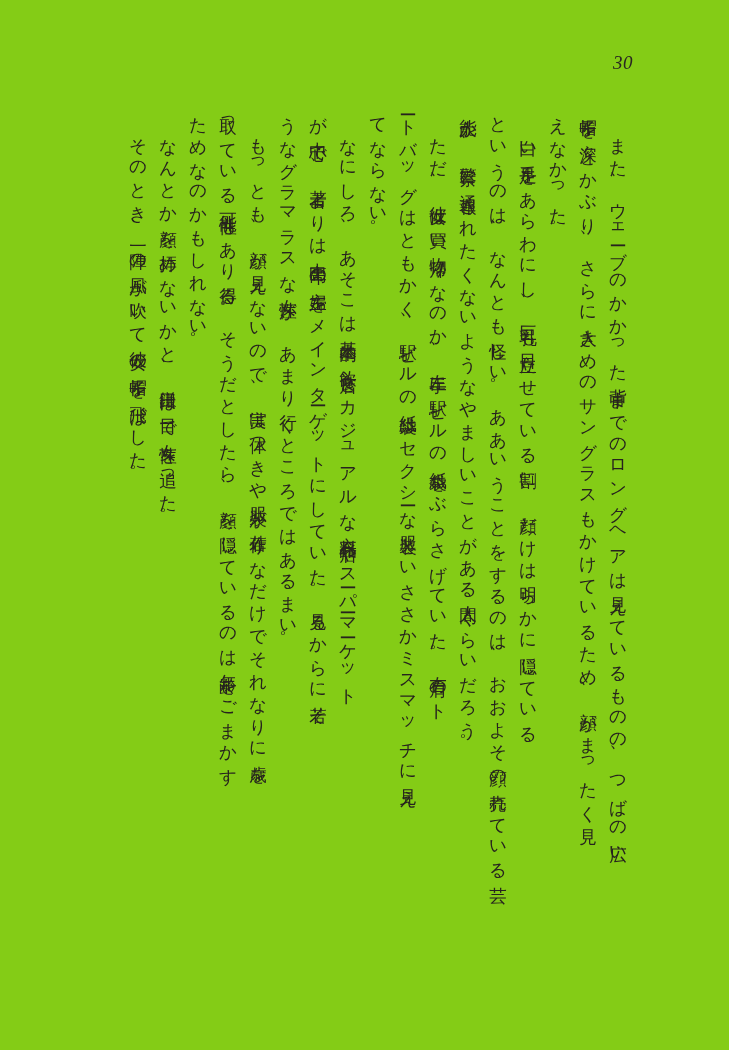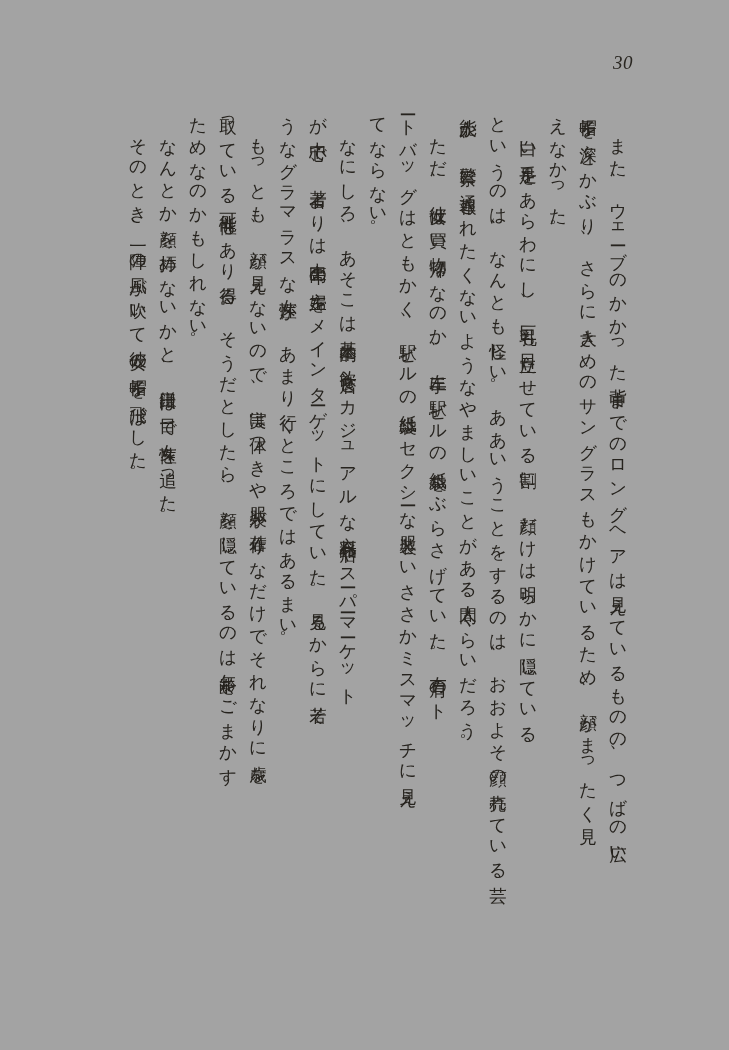--- a/index.html
+++ b/index.html
@@ -10,21 +10,21 @@
     width: 729px;
     height: 1050px;
     background: #fdf8e6;
     font-family: "Liberation Serif", serif;
     overflow: hidden;
   }
   .page {
     position: relative;
     width: 729px;
     height: 1050px;
-    background: #a3a3a3;
+    background: #84cc16;
     box-sizing: border-box;
   }
   .page-number {
     position: absolute;
     top: 52px;
     right: 96px;
     font-family: "Liberation Serif", serif;
     font-size: 19px;
     font-style: italic;
     color: #2a2722;

